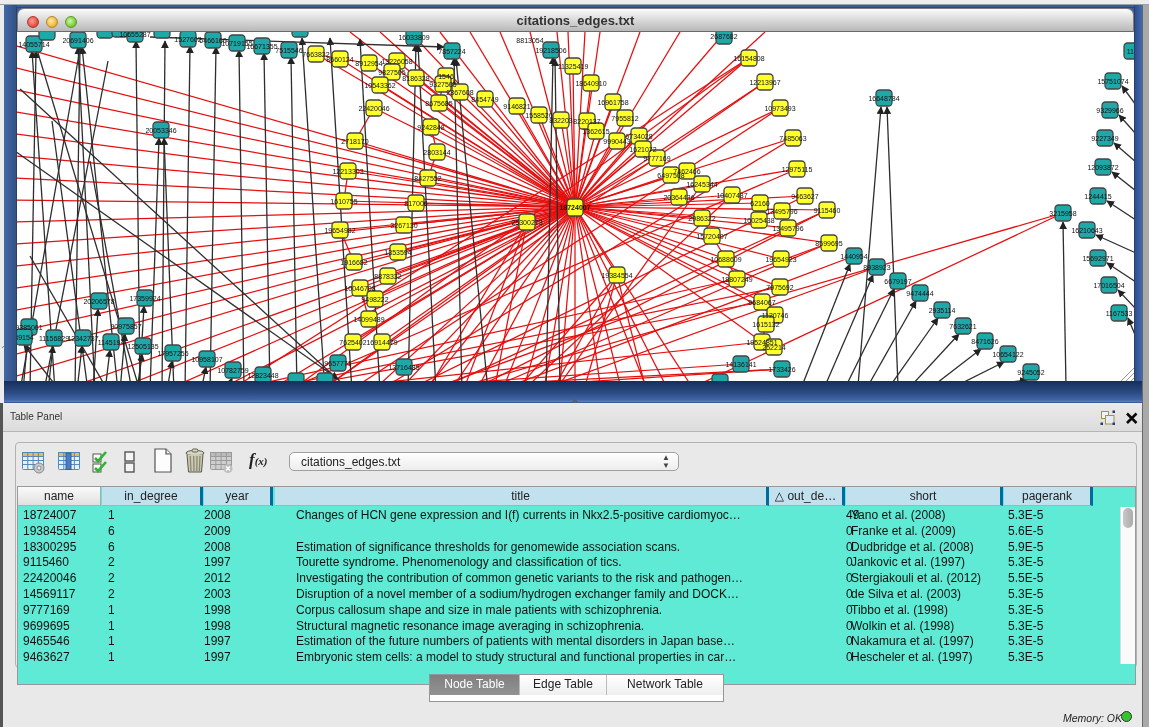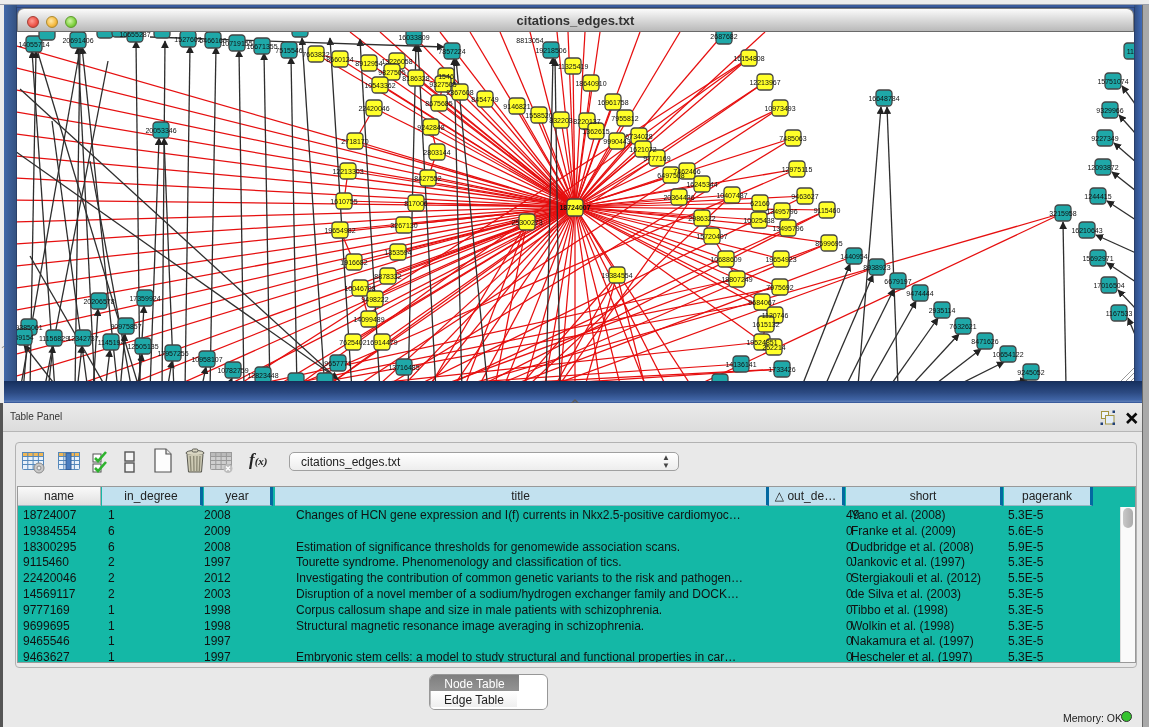--- a/index.html
+++ b/index.html
@@ -29,46 +29,46 @@
 #tpheader { position:absolute; left:0; top:0; width:1149px; height:29px;
   background:linear-gradient(#eaeaea,#dcdcdc); border-bottom:1px solid #b6b6b6; }
 #tpheader .t { position:absolute; left:10px; top:8px; font-size:10px; color:#333; }
 #tpleft { position:absolute; left:0; top:403px; width:3px; height:324px; background:#555; }
 #panelbox { position:absolute; left:15px; top:39px; width:1122px; height:226px;
   border:1px solid #b2b2b2; border-radius:4px; }
 #combo { position:absolute; left:289px; top:49px; width:390px; height:19px;
   border:1px solid #a0a0a0; border-radius:5px; background:linear-gradient(#fff,#ededed);
   font-size:12px; color:#222; padding:2px 0 0 11px; }
 #combo .arr { position:absolute; right:8px; top:1px; font-size:8px; color:#444; line-height:8px; }
-#tbl { position:absolute; left:17px; top:83px; width:1119px; height:177px;
-  background:#14b8a6; border:1px solid #999; overflow:hidden; }
+#tbl { position:absolute; left:17px; top:83px; width:1119px; height:199px;
+  background:#5eead4; border:1px solid #999; overflow:hidden; }
 #thead { position:absolute; left:0; top:0; height:20px; width:1117px; font-size:12px; color:#222; }
 #thead div { position:absolute; top:0; height:19px; border-right:3px solid #0369a1;
   background:#c2e1ef; text-align:center; padding-top:2px; border-bottom:1px solid #9ab7c4; }
 #thead .h0 { left:0; width:83px; background:linear-gradient(#fafafa,#e0e0e0);
   border-right:1px solid #aaa; }
 #tbody { position:absolute; left:0; top:20px; width:1117px; font-size:12px; color:#111; }
 .tr { position:relative; height:15.8px; white-space:nowrap; }
 .tr div { position:absolute; top:1px; overflow:hidden; }
 .c0 { left:5px; width:78px; } .c1 { left:90px; width:95px; }
 .c2 { left:186px; width:70px; } .c3 { left:278px; width:492px; }
 .c4 { left:796px; width:72px;margin-left:32px; } .c5 { left:833px; width:155px; }
 .c6 { left:990px; width:90px; }
 #vscroll { position:absolute; left:1102px; top:20px; width:15px; height:157px;
   background:#fafafa; border-left:1px solid #ddd; }
 #vthumb { position:absolute; left:2px; top:1px; width:10px; height:20px;
   background:linear-gradient(90deg,#c8c8c8,#ababab); border-radius:5px; }
 
-#tabs { position:absolute; left:429px; top:271px; height:36px; display:flex;
-  font-size:12px; border:1px solid #979797; border-radius:6px; overflow:hidden;
-  background:#fff;flex-direction:column; }
+#tabs { position:absolute; left:429px; top:271px; height:28px; display:flex;
+  font-size:12px; border:1px solid #979797; border-radius:0; overflow:hidden;
+  background:#fff; }
 #tabs div { padding-top:2px; height:20px; text-align:center; }
 #tabs .sel { background:linear-gradient(#7f7f7f,#939393); color:#fff; }
 #tabs .us { background:linear-gradient(#fff,#efefef); color:#222; border-left:1px solid #bbb; }
-#mem { position:absolute; left:1063px; top:309px; font-size:10.5px; color:#222; }
+#mem { position:absolute; left:1063px; top:309px; font-size:10.5px; color:#222;font-style:italic; }
 #memdot { position:absolute; left:1121px; top:308px; width:11px; height:11px;
   border-radius:50%; background:#35c42f; border:1.5px solid #333; }
 </style></head>
 <body>
 <div id="root">
 <div id="blue"></div>
 <div id="blueL"></div>
 <div id="blueR"></div>
 <div id="topstrip"></div>
 <div id="leftstrip"></div>
@@ -747,20 +747,21 @@
             <div class="c2">1998</div>
             <div class="c3">Structural magnetic resonance image averaging in schizophrenia.</div>
             <div class="c4">0</div>
             <div class="c5">Wolkin et al. (1998)</div>
             <div class="c6">5.3E-5</div>
           </div>
 <div class="tr">
             <div class="c0">9465546</div>
             <div class="c1">1</div>
             <div class="c2">1997</div>
+            <div class="c3">Estimation of the future numbers of patients with mental disorders in Japan base…</div>
             <div class="c4">0</div>
             <div class="c5">Nakamura et al. (1997)</div>
             <div class="c6">5.3E-5</div>
           </div>
 <div class="tr">
             <div class="c0">9463627</div>
             <div class="c1">1</div>
             <div class="c2">1997</div>
             <div class="c3">Embryonic stem cells: a model to study structural and functional properties in car…</div>
             <div class="c4">0</div>

